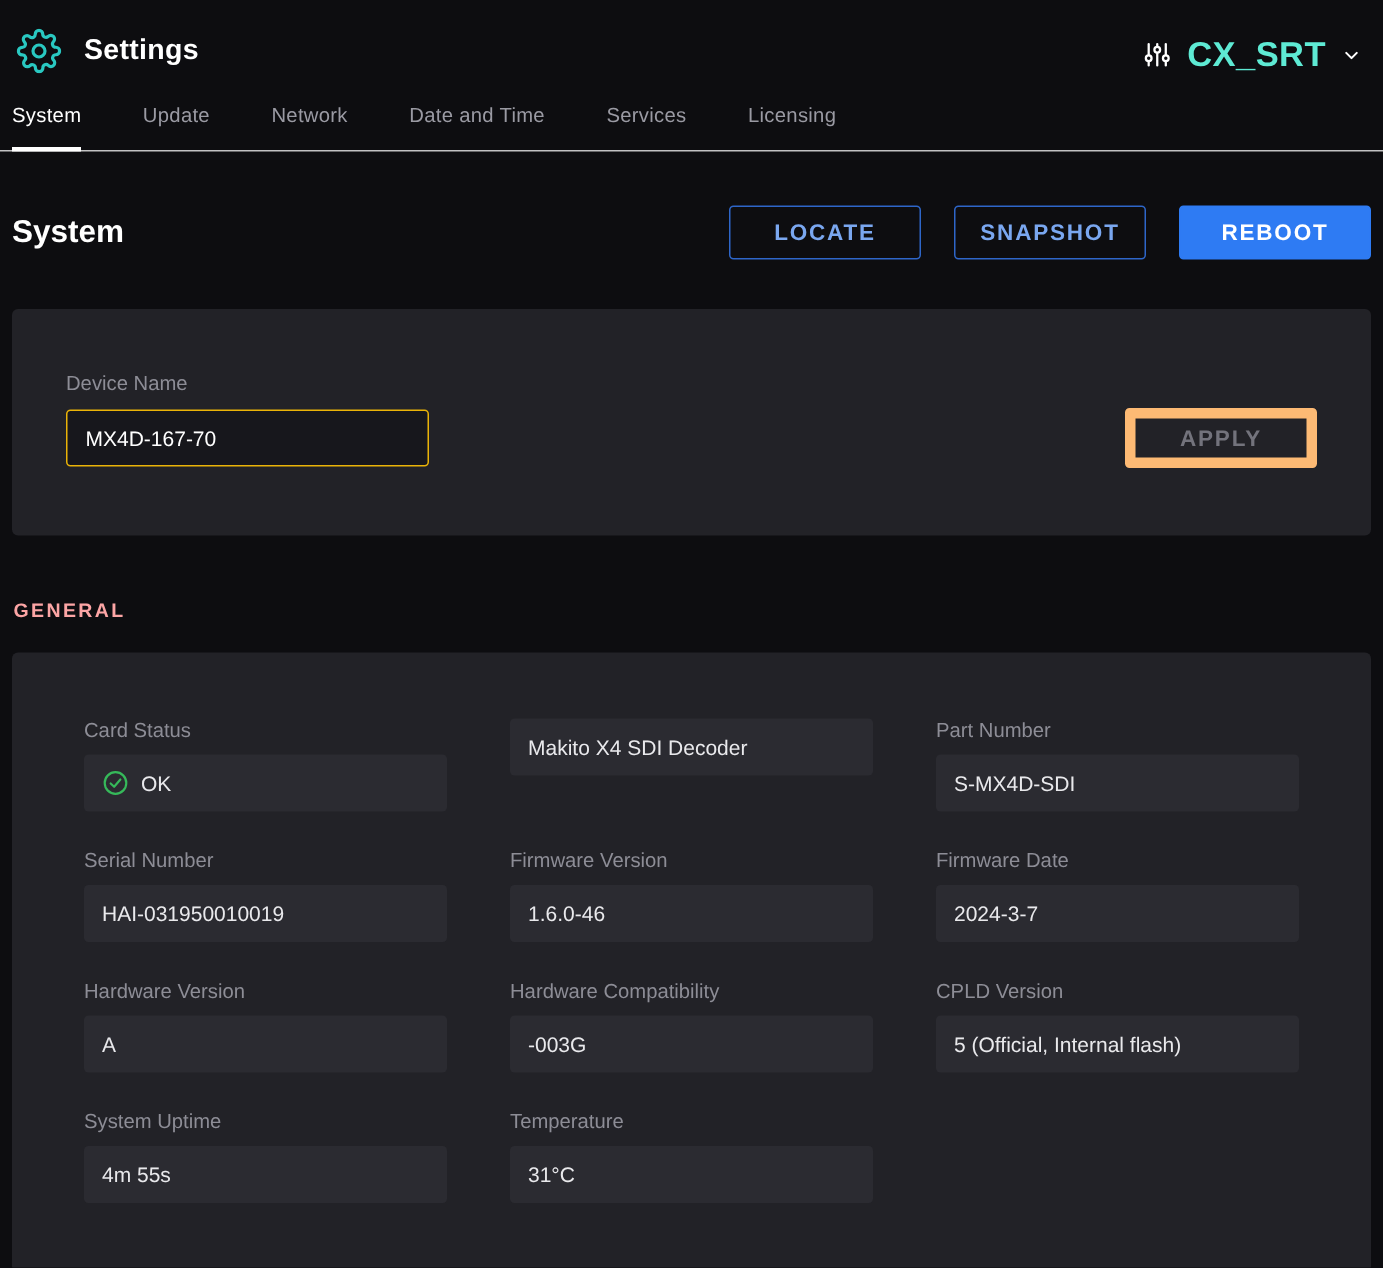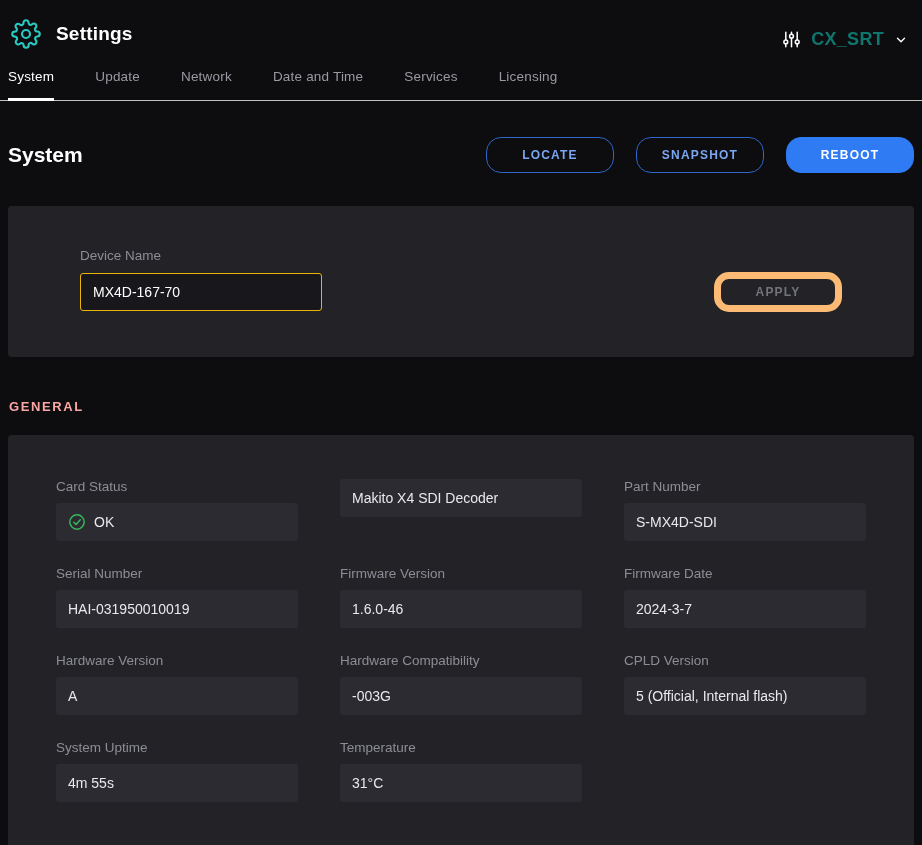--- a/index.html
+++ b/index.html
@@ -23,21 +23,21 @@
     padding: 0 14px 0 10px;
   }
   .topbar-left { display: flex; align-items: center; gap: 14px; }
   .gear-wrap { display: flex; align-items: center; justify-content: center; width: 32px; height: 32px; }
   .app-title { font-size: 19px; font-weight: bold; color: #ffffff; letter-spacing: .2px; }
   .device-selector {
     display: flex; align-items: center; gap: 10px;
     background: none; border: none; cursor: pointer;
     color: #ffffff; font-family: inherit;
   }
-  .device-selector .device-label { font-size: 18px; font-weight: 600; color: #0f766e; letter-spacing: .3px; }
+  .device-selector .device-label { font-size: 23px; font-weight: 600; color: #5eead4; letter-spacing: .3px; }
 
   
   .tabs {
     display: flex;
     padding: 0 8px;
     border-bottom: 1px solid rgba(255,255,255,0.75);
   }
   .tab {
     background: none; border: none; cursor: pointer;
     font-family: inherit; font-size: 13.5px;
@@ -56,22 +56,22 @@
 
   
   .page-header {
     display: flex; align-items: center; justify-content: space-between;
     padding: 36px 8px 33px;
   }
   .page-title { font-size: 21px; font-weight: bold; color: #ffffff; }
   .page-actions { display: flex; gap: 22px; }
   .btn {
     width: 128px; height: 36px;
-    border-radius: 15px;
-    font-family: inherit; font-size: 12px; font-weight: bold;
+    border-radius: 3px;
+    font-family: inherit; font-size: 15px; font-weight: bold;
     letter-spacing: 1.2px;
     cursor: pointer;
     text-transform: uppercase;
   }
   .btn-outline {
     background: transparent;
     border: 1px solid #2e66c9;
     color: #7aa7f0;
   }
   .btn-primary {
@@ -85,21 +85,21 @@
     border: 7px solid #fdba74;
     color: #73737c;
   }
 
   
   .card {
     margin: 0 8px;
     background: #222227;
     border-radius: 4px;
   }
-  .device-card { padding: 42px 72px 45px; }
+  .device-card { padding: 42px 36px 45px; }
   .label {
     display: block;
     color: #8d8d96; font-size: 13.5px;
     margin-bottom: 9px;
   }
   .device-row { display: flex; align-items: center; justify-content: space-between; }
   .text-input {
     width: 242px; height: 38px;
     background: #17171c;
     border: 1px solid #eab308;

